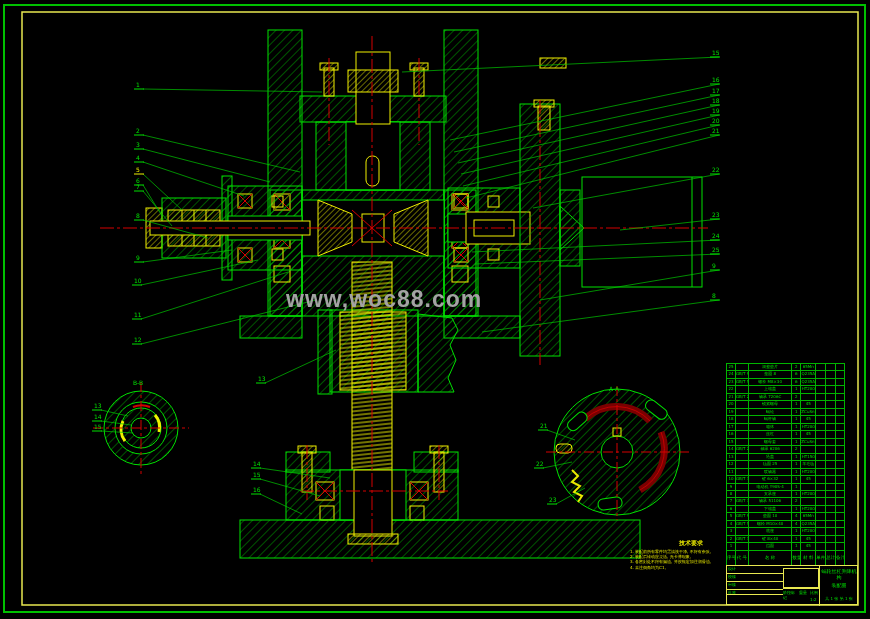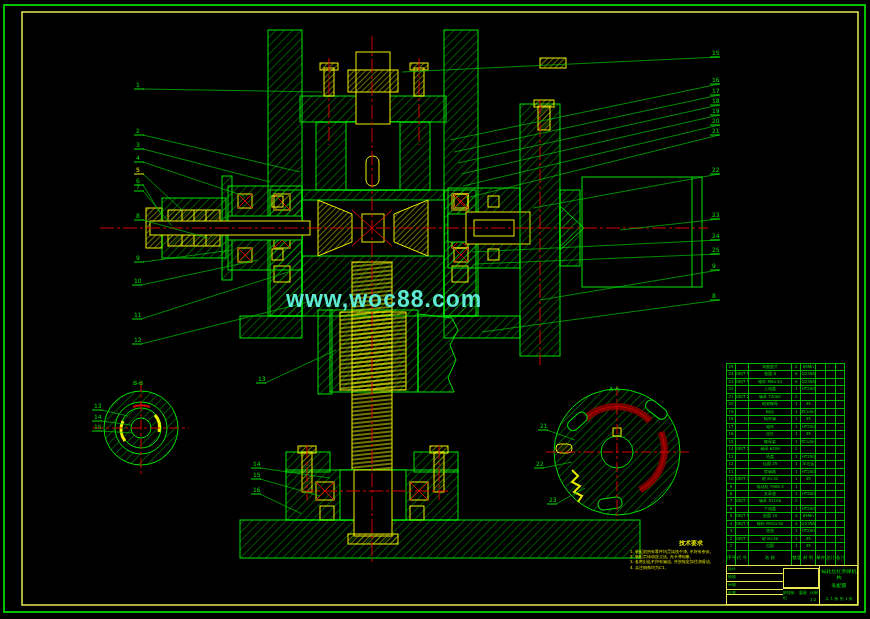--- a/index.html
+++ b/index.html
@@ -1,19 +1,19 @@
 <!DOCTYPE html>
 <html><head>
 <meta charset="utf-8">
 <style>
   html,body{margin:0;padding:0;background:#000;}
   #sheet{position:relative;width:870px;height:619px;background:#000;overflow:hidden;
          font-family:"DejaVu Sans",sans-serif;}
   #cad{position:absolute;left:0;top:0;}
-  .wm{position:absolute;left:286px;top:286px;color:#5eead4;font-weight:bold;
+  .wm{position:absolute;left:286px;top:286px;color:#a3a3a3;font-weight:bold;
       font-size:23px;letter-spacing:1px;font-family:"Liberation Sans",sans-serif;z-index:5;}
   
   #bom{position:absolute;left:726px;top:363px;width:119px;height:202px;z-index:4;
        border-left:1px solid #00b400;border-top:1px solid #00b400;box-sizing:border-box;}
   .bomrow{display:flex;height:7.48px;box-sizing:border-box;}
   .bomrow.hdr{height:15px;}
   .bomcell{box-sizing:border-box;border-right:1px solid #00b400;border-bottom:1px solid #00b400;
        color:#00e100;font-size:4px;line-height:1.6;overflow:hidden;white-space:nowrap;
        text-align:center;}
   .hdr .bomcell{font-size:4.5px;line-height:3;}

